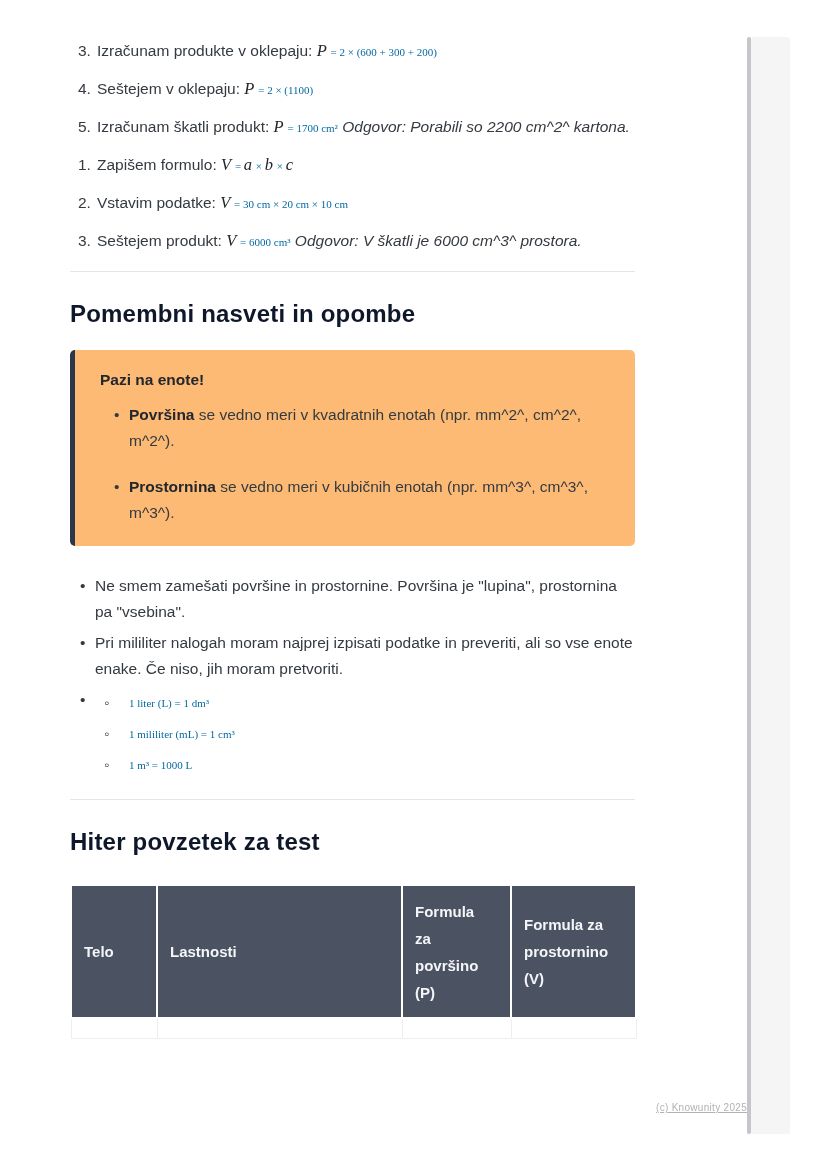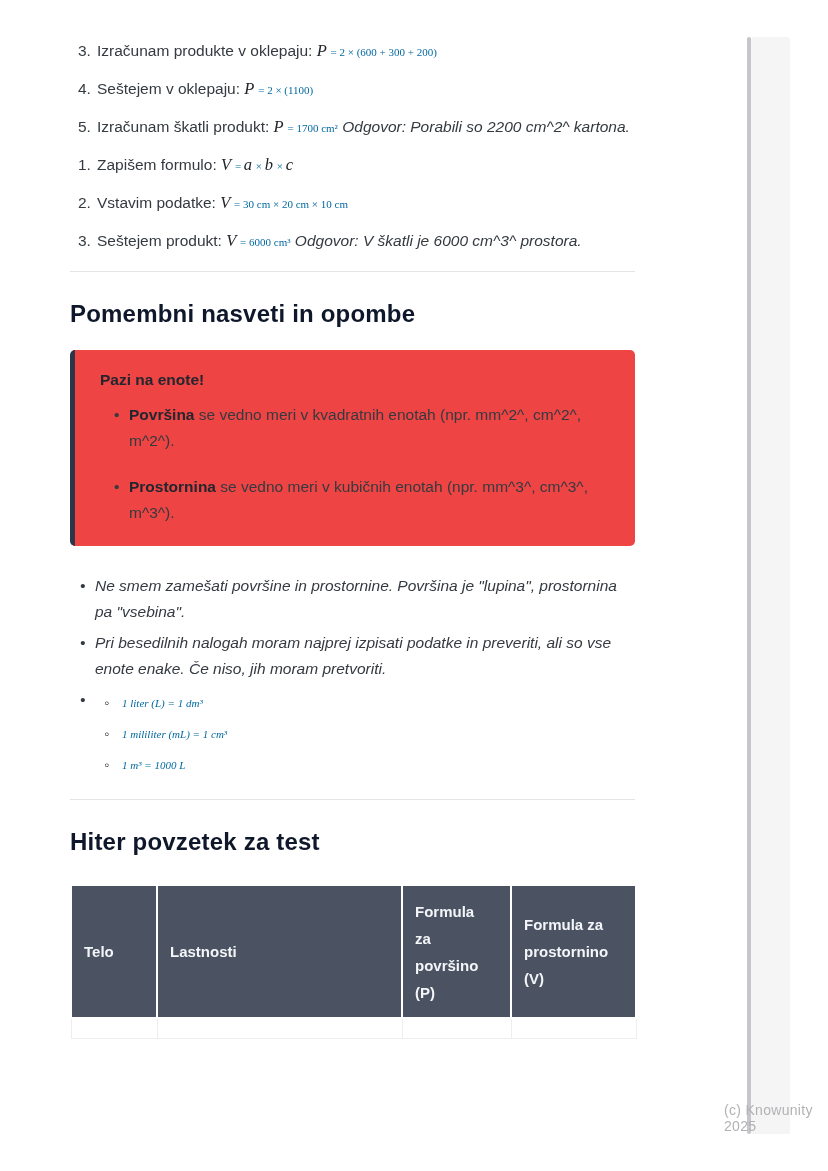--- a/index.html
+++ b/index.html
@@ -21,53 +21,53 @@
   .tail{font-style:italic;}
 
   .caption{font-style:italic;margin:15px 0 17px 0;}
 
   .rule{border:none;border-top:1px solid #e4e5e8;height:0;margin:16px 0 0 0;}
 
   h2.sect{font-size:24px;line-height:29px;font-weight:700;color:#0f172a;
           margin:27px 0 0 0;letter-spacing:.2px;}
 
   
-  .callout{margin-top:22px;background:#ef4444;border-left:5px solid #2c3648;
+  .callout{margin-top:22px;background:#fdba74;border-left:5px solid #2c3648;
            border-radius:5px;padding:17px 16px 20px 25px;}
   .callout .title{font-weight:700;color:#22262e;}
   .callout ul{list-style:none;margin:9px 0 0 0;padding:0 0 0 14px;}
   .callout li{display:flex;margin-bottom:20px;}
   .callout li:last-child{margin-bottom:0;}
   .dot{flex:0 0 15px;}
   .dot::before{content:"•";}
   .callout b{color:#22262e;}
 
   
-  .bullets{list-style:none;margin:27px 0 0 0;padding:0 0 0 10px;font-style:italic;}
+  .bullets{list-style:none;margin:27px 0 0 0;padding:0 0 0 10px;}
   .bullets > li{display:flex;margin-bottom:5px;}
   .subs{list-style:none;margin:3px 0 0 0;padding:0 0 0 9px;}
-  .subs li{display:flex;margin-bottom:5px;}
+  .subs li{display:flex;margin-bottom:5px;gap:7px;}
   .ring{flex:0 0 18px;}
   .ring::before{content:"◦";font-size:15px;}
 
   
   table.summary{border-collapse:collapse;margin-top:28px;width:565px;table-layout:fixed;}
   table.summary th{background:#4b5362;color:#f3f5f8;font-size:15px;font-weight:700;
        text-align:left;vertical-align:middle;padding:8px 8px 8px 12px;
        border:2px solid #ffffff;white-space:pre-line;line-height:27px;height:133px;
        box-sizing:border-box;}
   table.summary td{background:#ffffff;border:1px solid #eceef0;height:17px;}
 
   
   .gutter-track{position:absolute;left:751px;top:37px;width:39px;height:1097px;
                 background:#f5f5f6;border-radius:3px 3px 0 0;}
   .gutter-thumb{position:absolute;left:747px;top:37px;width:4px;height:1097px;
                 background:#c4c6c9;border-radius:2px;}
-  .watermark{position:absolute;left:724px;top:1102px;font-size:14px;
-             color:#b1b2b4;letter-spacing:.3px;z-index:5;}
+  .watermark{position:absolute;left:656px;top:1102px;font-size:10px;
+             color:#b1b2b4;letter-spacing:.3px;z-index:5;text-decoration:underline;}
 </style>
 </head>
 <body>
 
 <div class="page">
   <div class="content">
 
     <ol class="olist">
       <li>
         <span class="num">3.</span>
@@ -117,21 +117,21 @@
       </ul>
     </div>
 
     <ul class="bullets">
       <li>
         <span class="dot"></span>
         <span class="li-body">Ne smem zamešati površine in prostornine. Površina je "lupina", prostornina pa "vsebina".</span>
       </li>
       <li>
         <span class="dot"></span>
-        <span class="li-body">Pri besedilnih nalogah moram najprej izpisati podatke in preveriti, ali so vse enote enake. Če niso, jih moram pretvoriti.</span>
+        <span class="li-body">Pri mililiter nalogah moram najprej izpisati podatke in preveriti, ali so vse enote enake. Če niso, jih moram pretvoriti.</span>
       </li>
       <li>
         <span class="dot"></span>
         <span class="li-body">
           <ul class="subs">
             <li>
               <span class="ring"></span>
               <span class="li-body math">1 liter (L) = 1 dm³</span>
             </li>
             <li>

